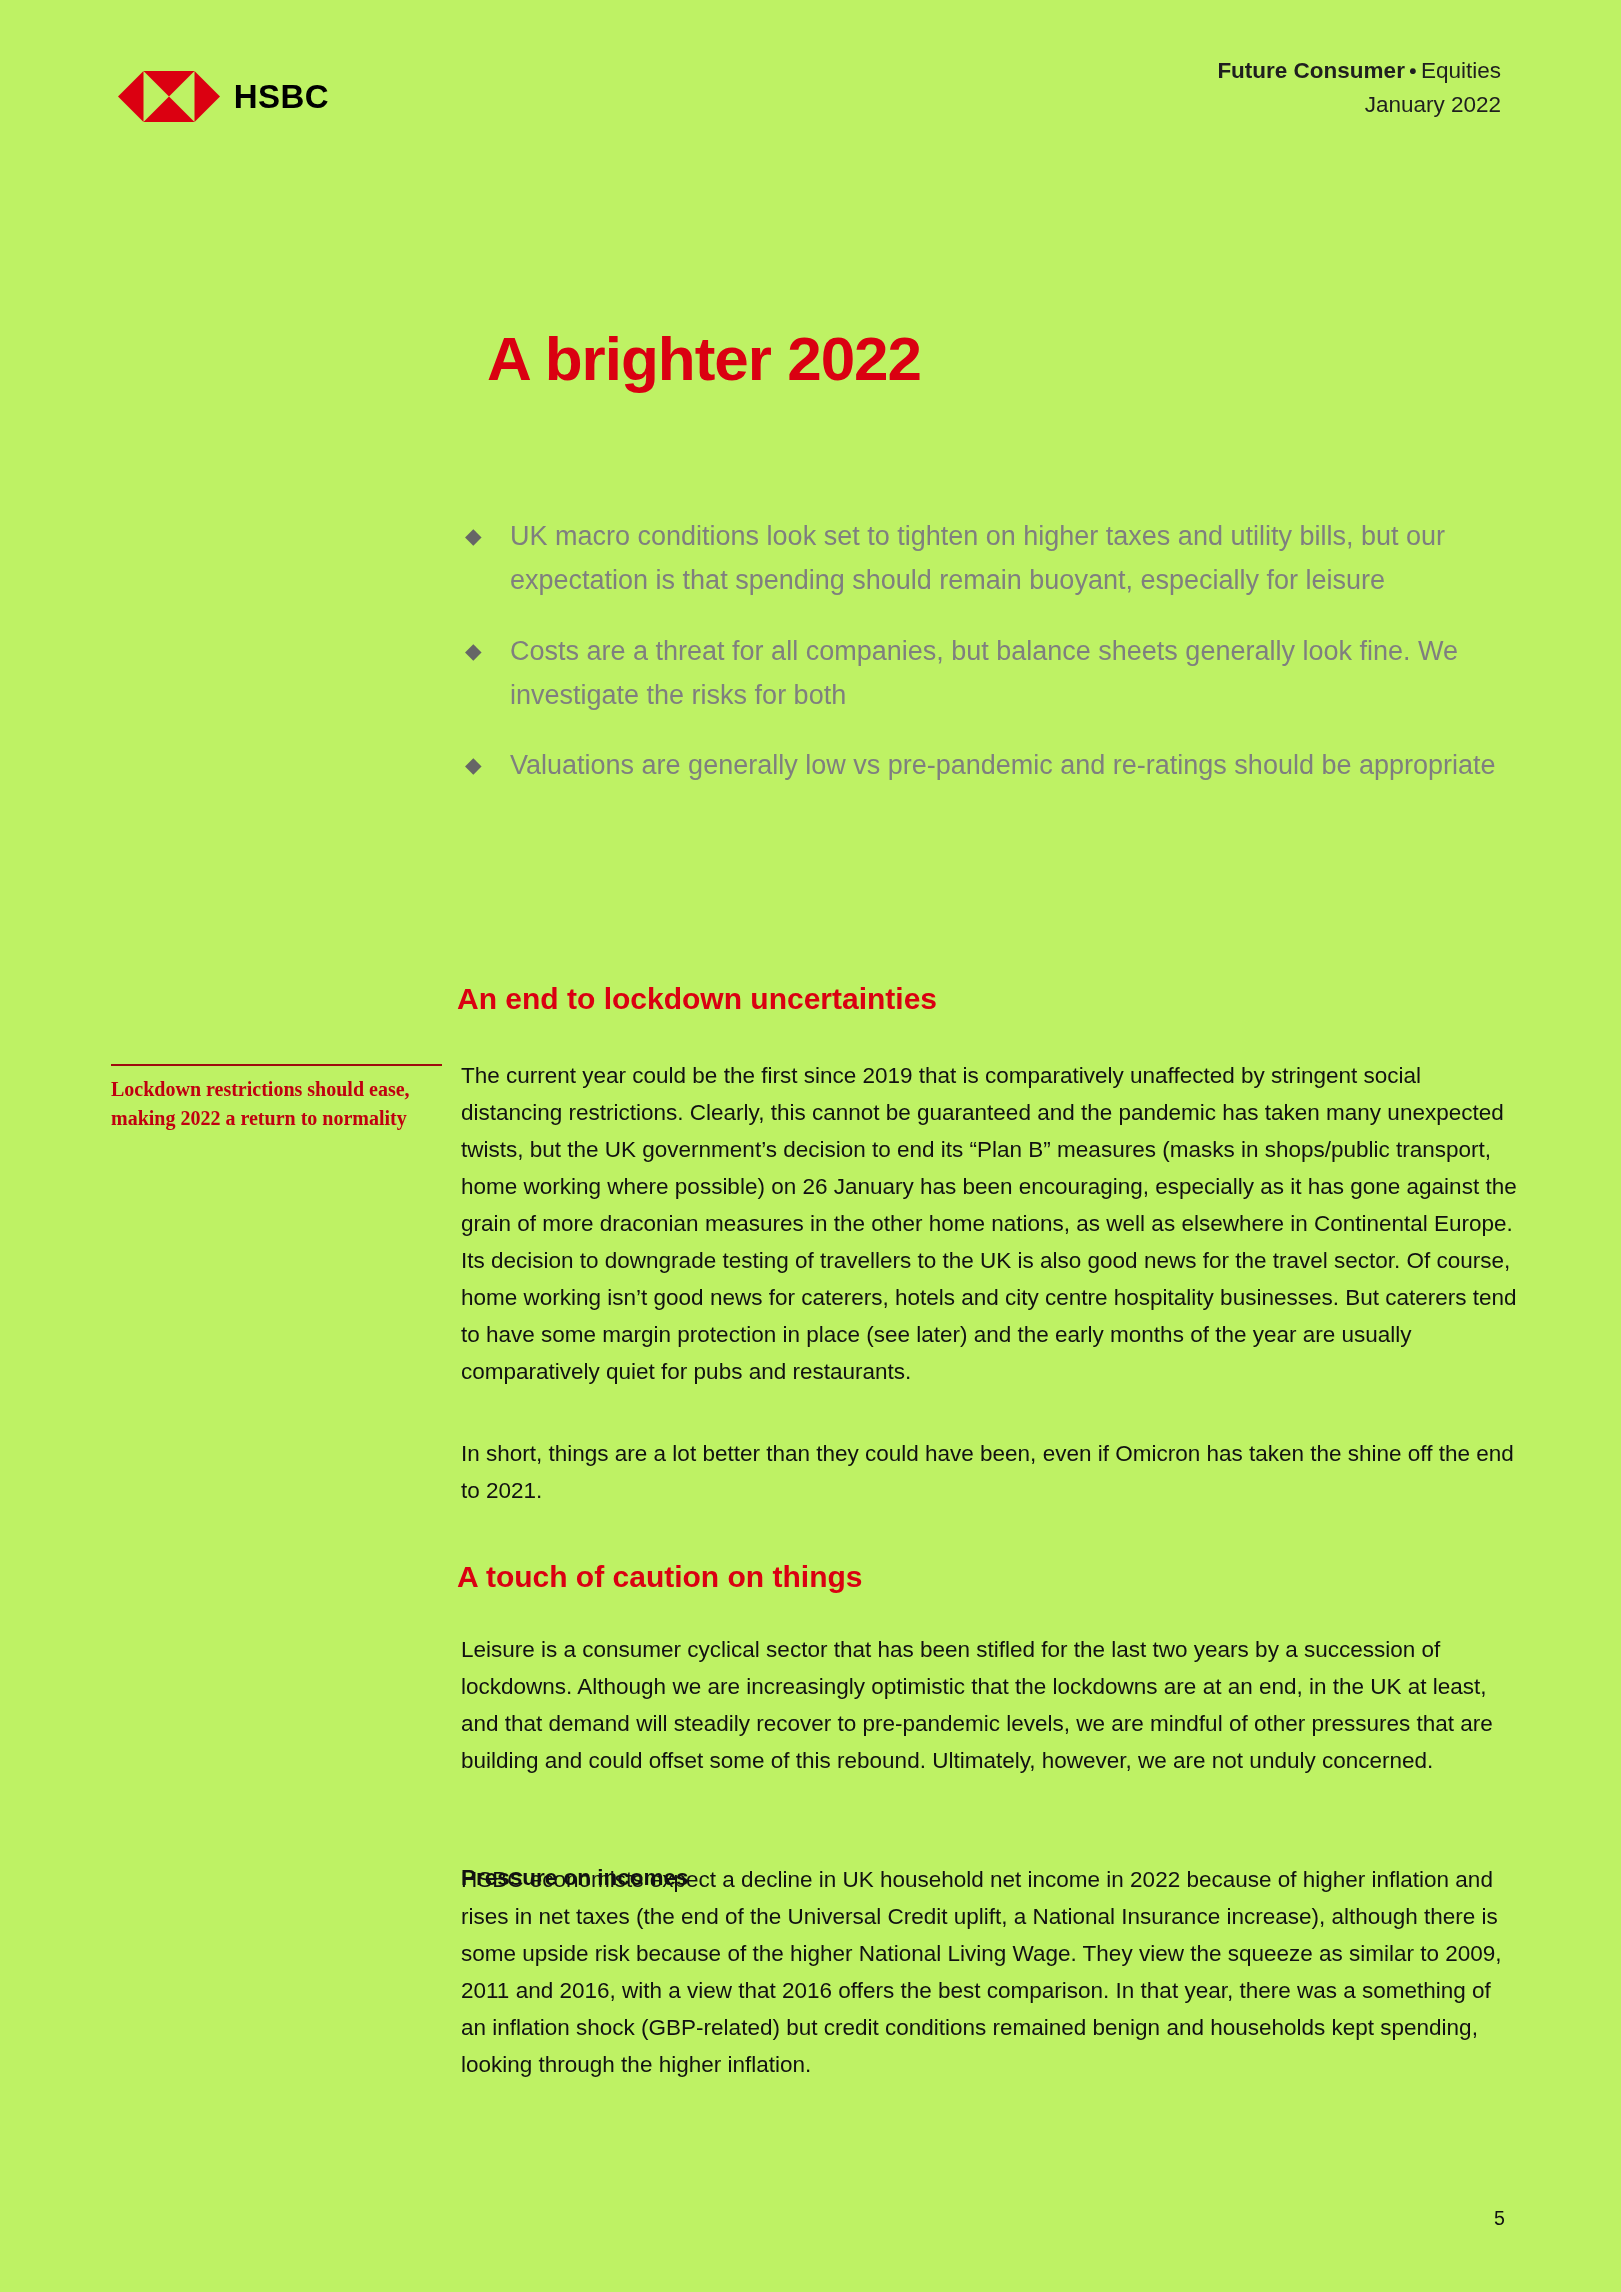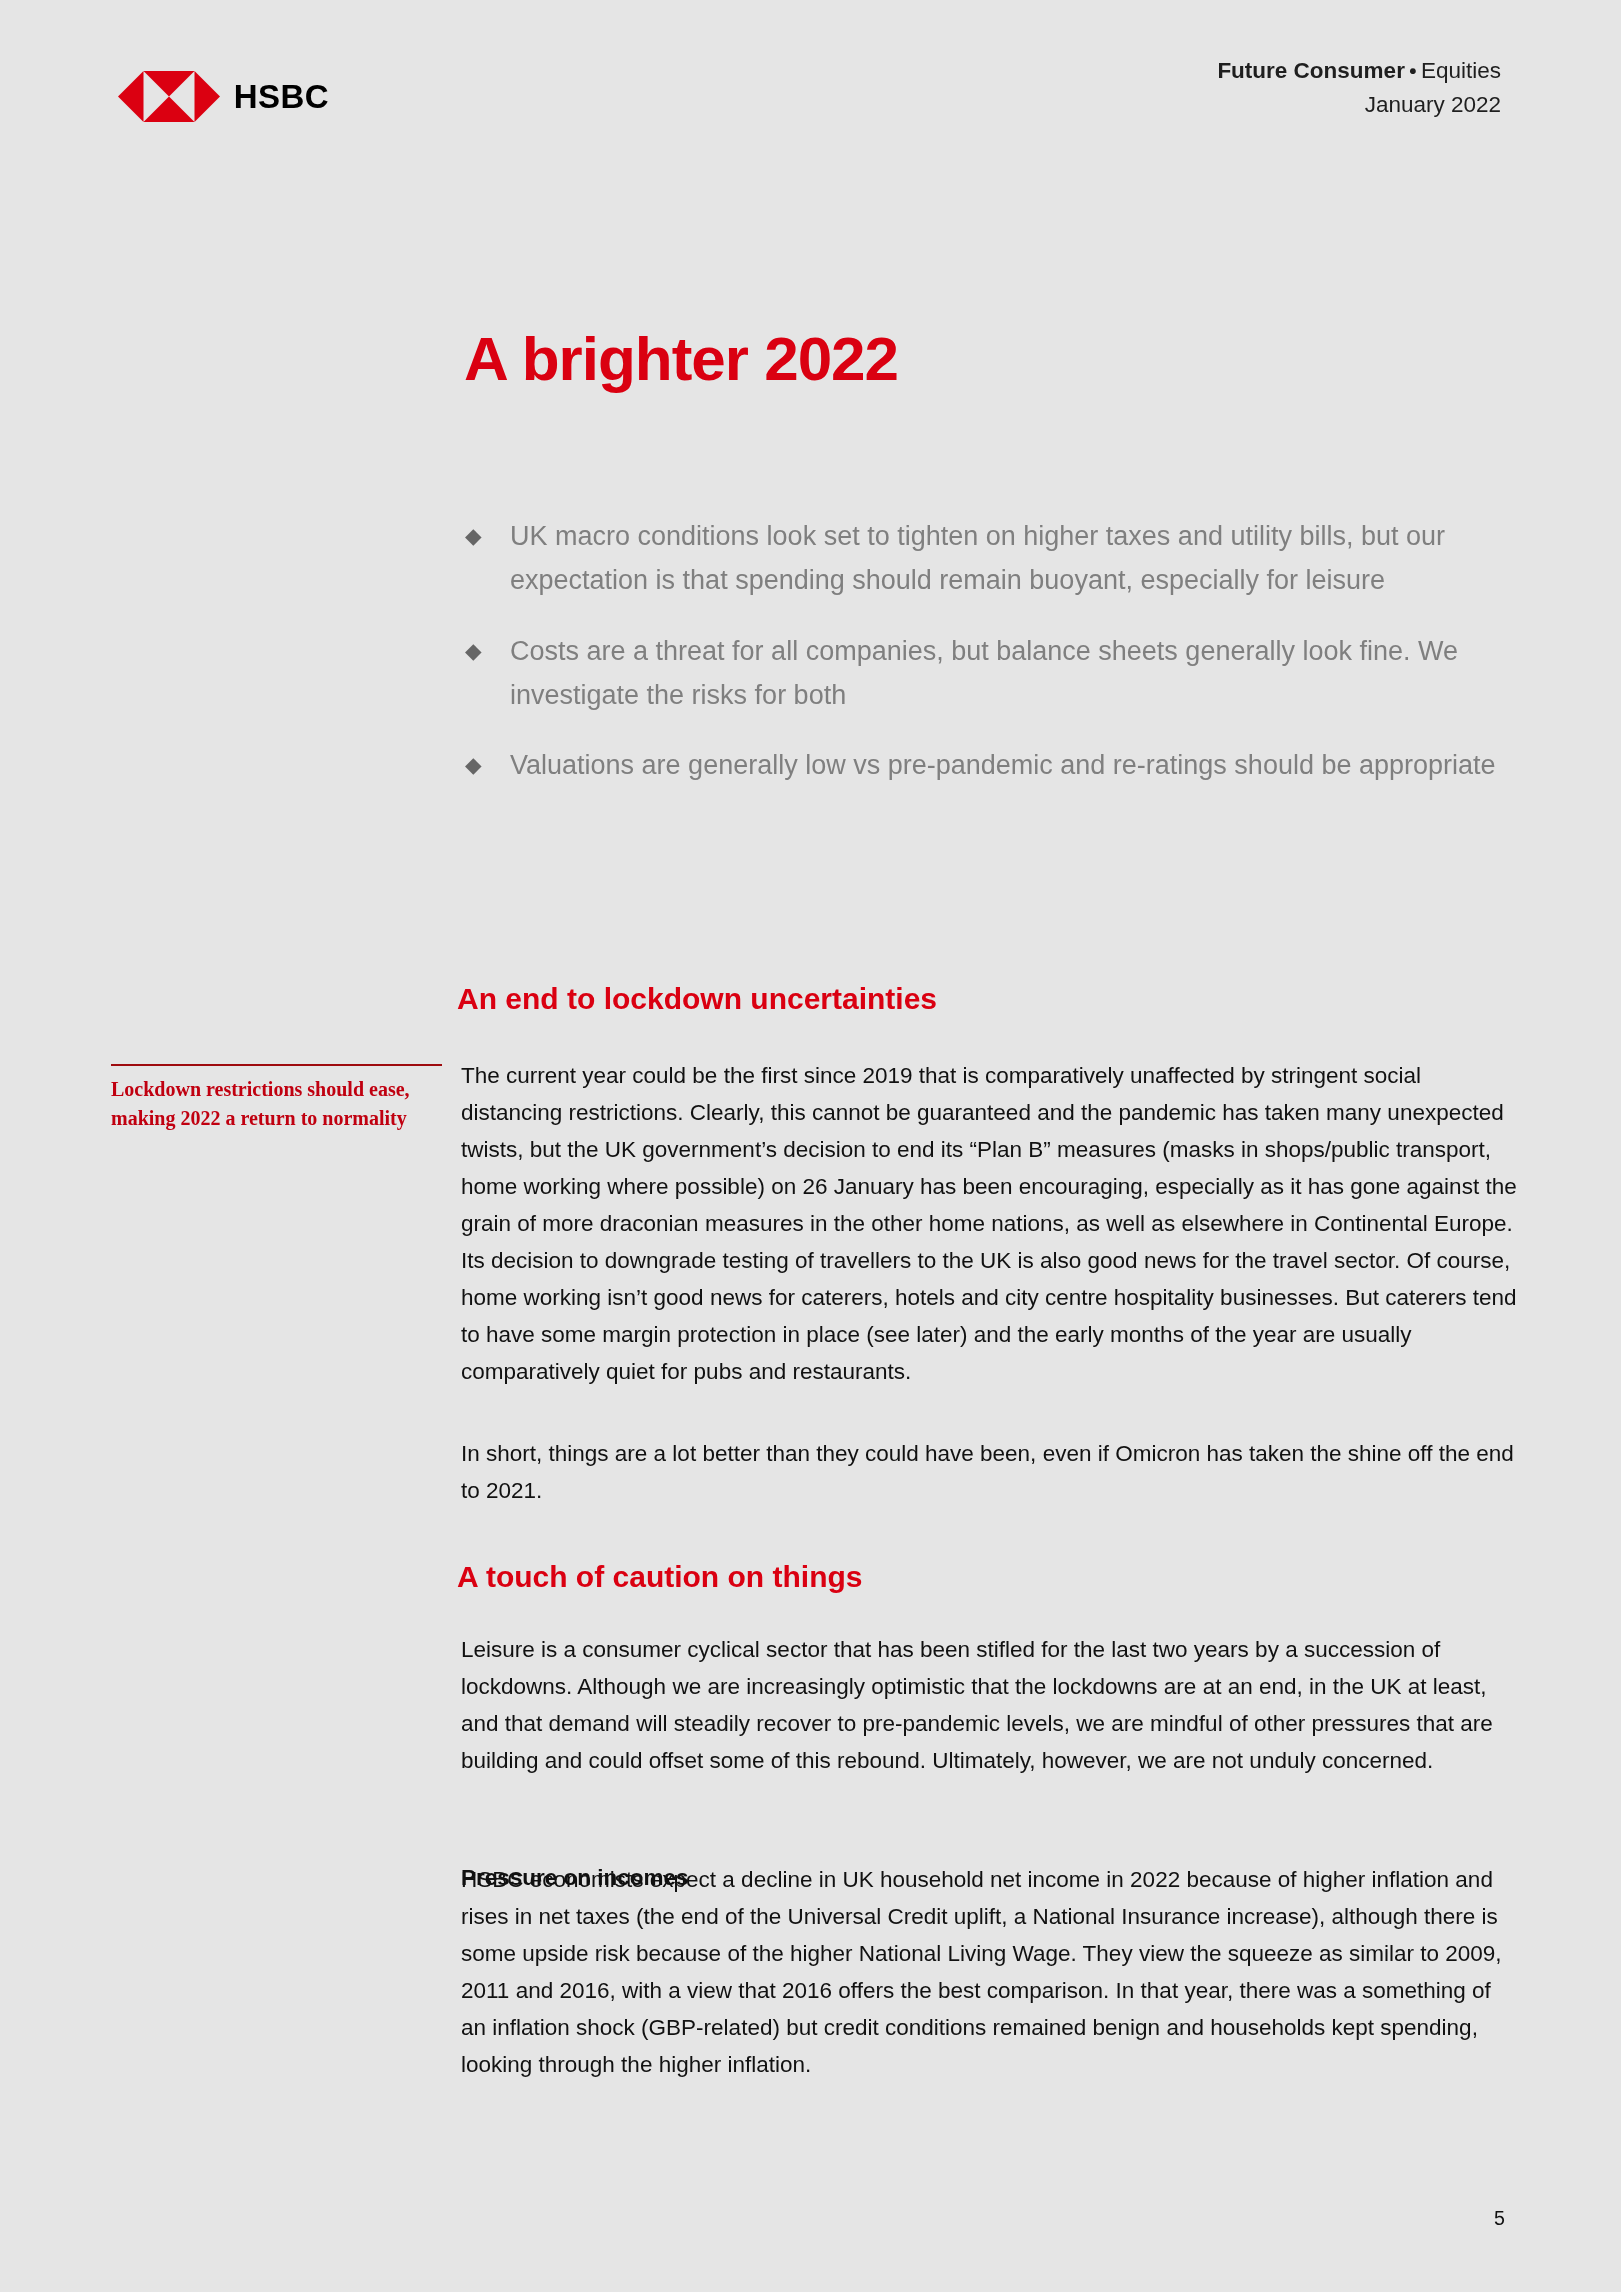--- a/index.html
+++ b/index.html
@@ -3,34 +3,34 @@
 <meta charset="utf-8">
 <style>
   * { margin:0; padding:0; box-sizing:border-box; }
   html,body { background:#ffffff; }
   body {
     width:1621px; height:2293px;
     position:relative;
     font-family:"Liberation Sans","DejaVu Sans",sans-serif;
     color:#111111;
   }
-  .page { position:absolute; inset:0; overflow:hidden; background:#e5e5e5; }
+  .page { position:absolute; inset:0; overflow:hidden; background:#bef264; }
 
   
   .logo { position:absolute; left:118px; top:71px; display:flex; align-items:center; gap:13.7px; }
   .logo svg { width:102px; height:51px; display:block; }
   .logo-text { font-size:33px; font-weight:bold; color:#000000; letter-spacing:0.5px; }
 
   .header-meta { position:absolute; right:120px; top:54px; text-align:right;
                  font-size:22.5px; line-height:34px; color:#1f1f1f; }
   .header-meta .bold { font-weight:bold; }
   .sep-dot { font-size:13.7px; vertical-align:2.9px; padding:0 3.9px; color:#1f1f1f; }
 
   
-  .doc-title { position:absolute; left:464px; top:323px;
+  .doc-title { position:absolute; left:487px; top:323px;
                font-size:62px; font-weight:bold; color:#DA0011; letter-spacing:-1px; }
 
   
   .summary { position:absolute; left:465px; top:514px; width:1035px; }
   .summary-item { display:flex; margin-bottom:26.5px; }
   .summary-item .marker { flex:none; width:45px; font-size:21.6px; line-height:44px; color:#666666; }
   .summary-item .btext { font-size:27px; line-height:44px; color:#7f7f7f; }
 
   
   .sec-heading { position:absolute; left:457px; font-size:30px; font-weight:bold; color:#DA0011; }

